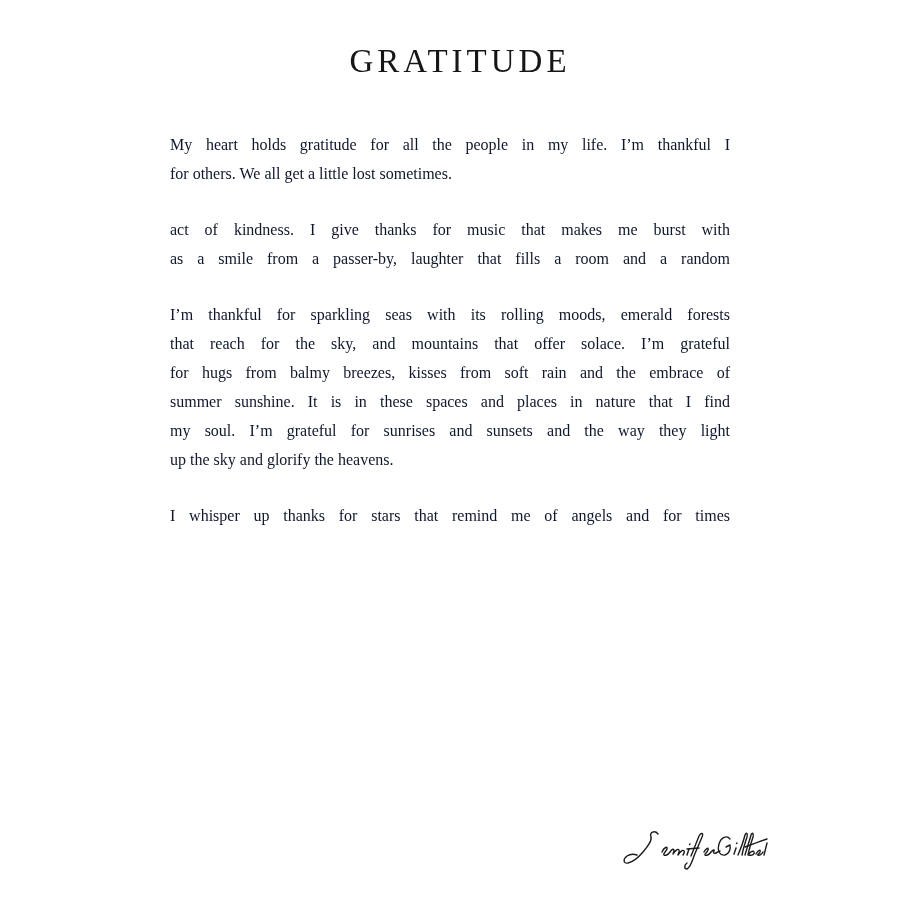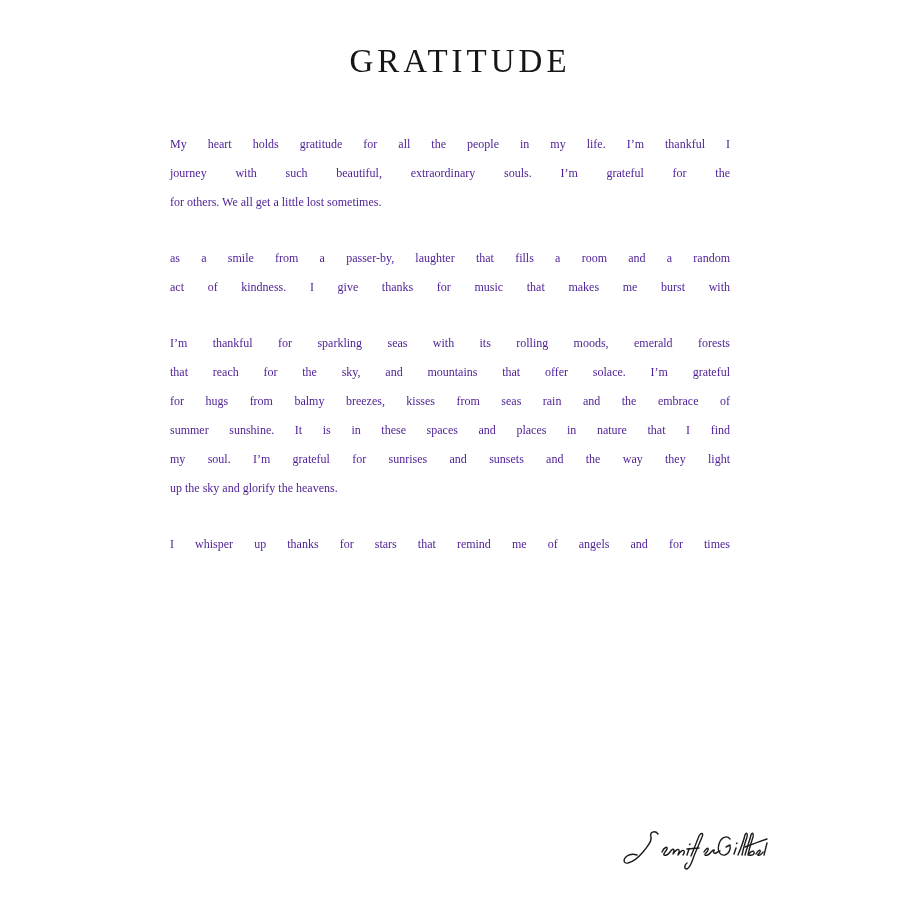--- a/index.html
+++ b/index.html
@@ -27,22 +27,22 @@
     letter-spacing: 4px;
     text-indent: 4px;
     color: #161616;
     line-height: 46px;
   }
   .content {
     position: absolute;
     left: 170px;
     top: 130px;
     width: 560px;
-    color: #4c1d95;
-    font-size: 12px;
+    color: #0f172a;
+    font-size: 16px;
     line-height: 29px;
   }
   .para { margin: 0 0 27px 0; }
   .para:last-child { margin-bottom: 12px; }
   .line {
     text-align: justify;
     text-align-last: justify;
   }
   .line.last {
     text-align-last: left;
@@ -66,31 +66,30 @@
 </head>
 <body>
 
 <div class="page">
 
   <h1 class="title">GRATITUDE</h1>
 
   <div class="content" id="paragraphs">
       <div class="para">
         <div class="line">My heart holds gratitude for all the people in my life. I’m thankful I</div>
-        <div class="line">journey with such beautiful, extraordinary souls. I’m grateful for the</div>
         <div class="line last">for others. We all get a little lost sometimes.</div>
       </div>
       <div class="para">
+        <div class="line">act of kindness. I give thanks for music that makes me burst with</div>
         <div class="line">as a smile from a passer-by, laughter that fills a room and a random</div>
-        <div class="line">act of kindness. I give thanks for music that makes me burst with</div>
       </div>
       <div class="para">
         <div class="line">I’m thankful for sparkling seas with its rolling moods, emerald forests</div>
         <div class="line">that reach for the sky, and mountains that offer solace. I’m grateful</div>
-        <div class="line">for hugs from balmy breezes, kisses from seas rain and the embrace of</div>
+        <div class="line">for hugs from balmy breezes, kisses from soft rain and the embrace of</div>
         <div class="line">summer sunshine. It is in these spaces and places in nature that I find</div>
         <div class="line">my soul. I’m grateful for sunrises and sunsets and the way they light</div>
         <div class="line last">up the sky and glorify the heavens.</div>
       </div>
       <div class="para">
         <div class="line">I whisper up thanks for stars that remind me of angels and for times</div>
       </div>
     </div>
 
   <div class="signature">

